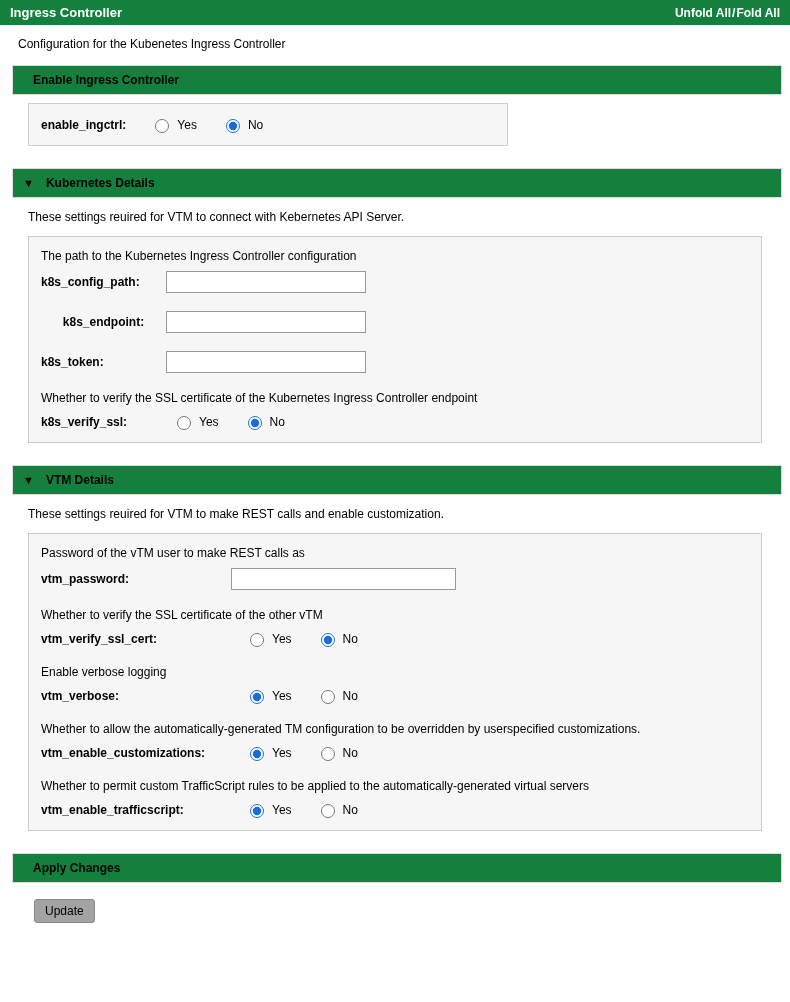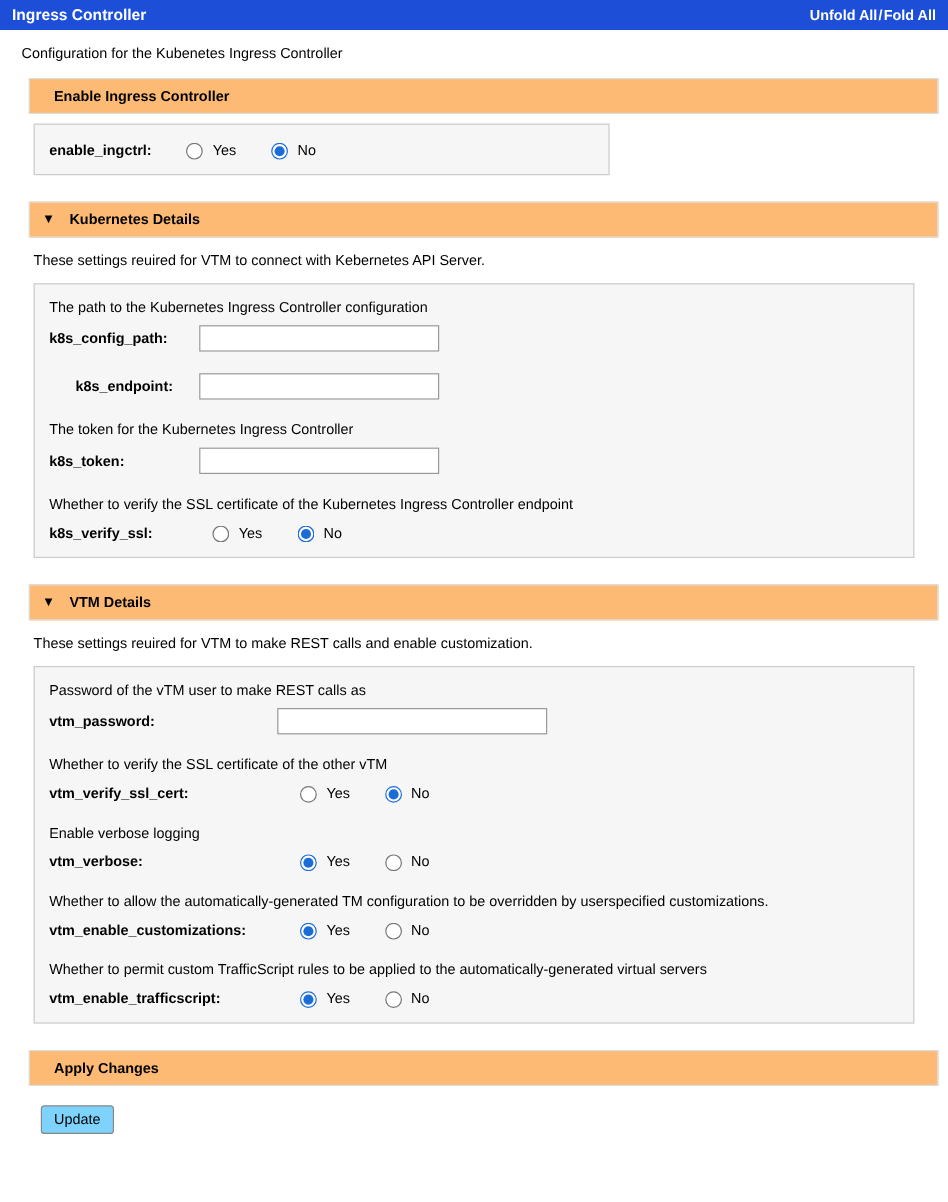--- a/index.html
+++ b/index.html
@@ -6,45 +6,45 @@
     body {
       margin: 0;
       padding: 0;
       font-family: Verdana, Arial, sans-serif;
       font-size: 12px;
       color: #000;
       background: #fff;
       width: 790px;
     }
     .titlebar {
-      background: #1d4ed8;
+      background: #15803d;
       color: #fff;
       font-weight: bold;
       padding: 5px 10px;
       display: flex;
       justify-content: space-between;
       align-items: center;
       font-size: 13px;
     }
     .titlebar-actions {
       display: flex;
       gap: 1px;
       font-weight: bold;
       font-size: 12px;
     }
     .titlebar-actions span { cursor: pointer; }
     .page-desc {
       padding: 12px 10px 14px 18px;
     }
     .section-header {
-      background: #fdba74;
+      background: #15803d;
       border: 1px solid #dcdcdc;
       font-weight: bold;
       padding: 7px 10px;
-      margin: 0 8px 8px 24px;
+      margin: 0 8px 8px 12px;
       font-size: 12px;
       display: flex;
       align-items: center;
     }
     .section-header .triangle {
       margin-right: 12px;
       font-size: 11px;
     }
     .section-header-indent {
       padding-left: 20px;
@@ -97,21 +97,21 @@
     .radio-opt input[type=radio] {
       accent-color: #1a6dd6;
       width: 14px; height: 14px;
     }
     .inline-label-gap .field-label { margin-right: 10px; }
     .btn {
       font-family: inherit;
       font-size: 12px;
       padding: 4px 10px;
       border: 1px solid #888;
-      background: #7dd3fc;
+      background: #a3a3a3;
       border-radius: 3px;
       cursor: pointer;
     }
     .update-wrap { padding: 8px 0 20px 34px; }
     .sep { color: #fff; }
   </style>
 </head>
 <body>
 
 <div class="titlebar">
@@ -159,21 +159,20 @@
       <input class="text-input" type="text" value="" style="">
     </div>
   </div>
   <div class="field-block">
     <div class="field-row">
       <span class="field-label" style="width:125px;display:inline-block;text-align:center;">k8s_endpoint:</span>
       <input class="text-input" type="text" value="" style="">
     </div>
   </div>
   <div class="field-block">
-    <div class="field-desc">The token for the Kubernetes Ingress Controller</div>
     <div class="field-row">
       <span class="field-label" style="width:125px;display:inline-block;">k8s_token:</span>
       <input class="text-input" type="text" value="" style="">
     </div>
   </div>
   <div class="field-block">
     <div class="field-desc">Whether to verify the SSL certificate of the Kubernetes Ingress Controller endpoint</div>
     <div class="field-row">
       <span class="field-label" style="width:125px;display:inline-block;">k8s_verify_ssl:</span>
       <span class="radio-group" style="margin-left:6px;">

